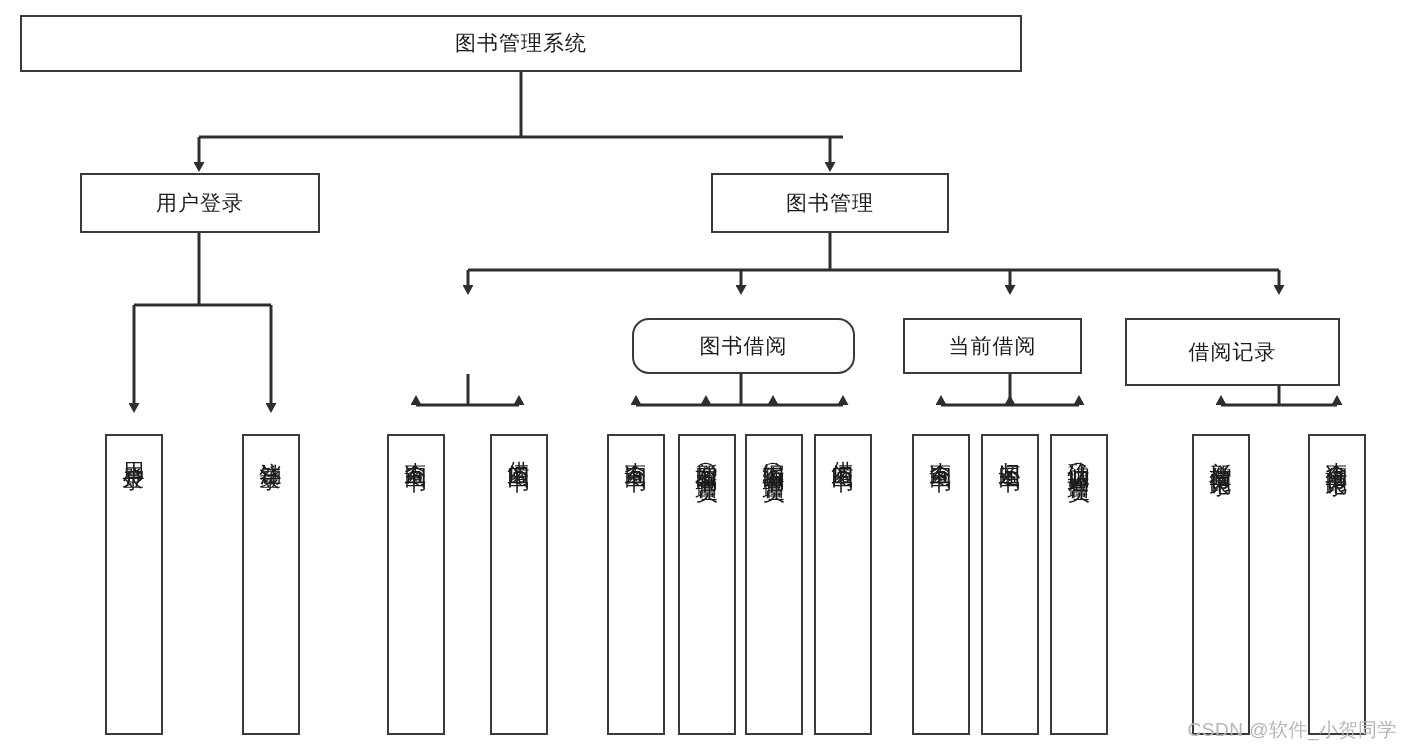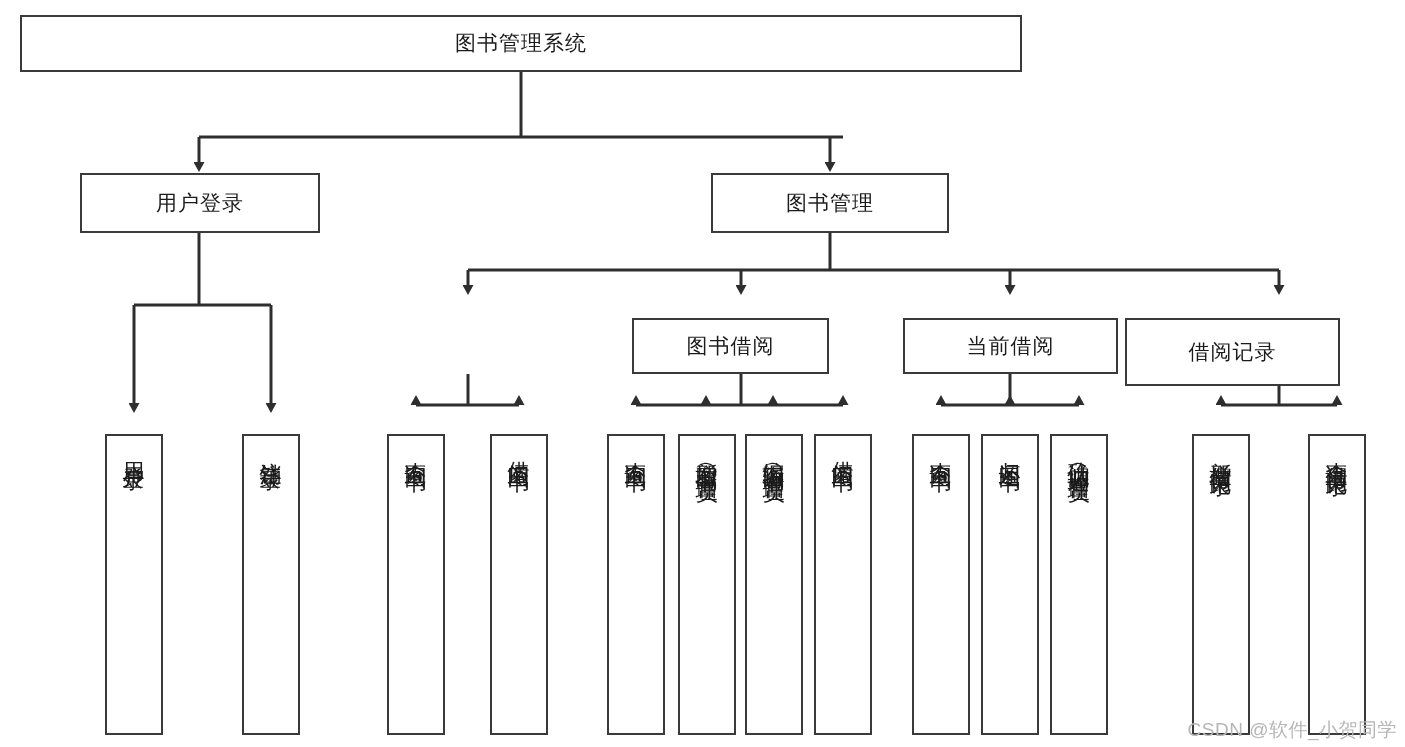--- a/index.html
+++ b/index.html
@@ -127,24 +127,24 @@
     <span class="lbl">图书管理系统</span>
   </div>
 
   <div class="node horiz" style="left:80px; top:173px; width:240px; height:60px;">
     <span class="lbl">用户登录</span>
   </div>
   <div class="node horiz" style="left:711px; top:173px; width:238px; height:60px;font-family:Liberation Serif, serif;">
     <span class="lbl">图书管理</span>
   </div>
 
-  <div class="node horiz" style="left:632px; top:318px; width:197px; height:56px;">
+  <div class="node horiz" style="left:632px; top:318px; width:223px; height:56px;border-radius:17px;">
     <span class="lbl">图书借阅</span>
   </div>
-  <div class="node horiz" style="left:903px; top:318px; width:215px; height:56px;">
+  <div class="node horiz" style="left:903px; top:318px; width:179px; height:56px;">
     <span class="lbl">当前借阅</span>
   </div>
   <div class="node horiz" style="left:1125px; top:318px; width:215px; height:68px;">
     <span class="lbl">借阅记录</span>
   </div>
 
   <div class="node vert" style="left:105px; top:434px; width:58px; height:301px;">
     <span class="lbl">用户登录</span>
   </div>
   <div class="node vert" style="left:242px; top:434px; width:58px; height:301px;">

